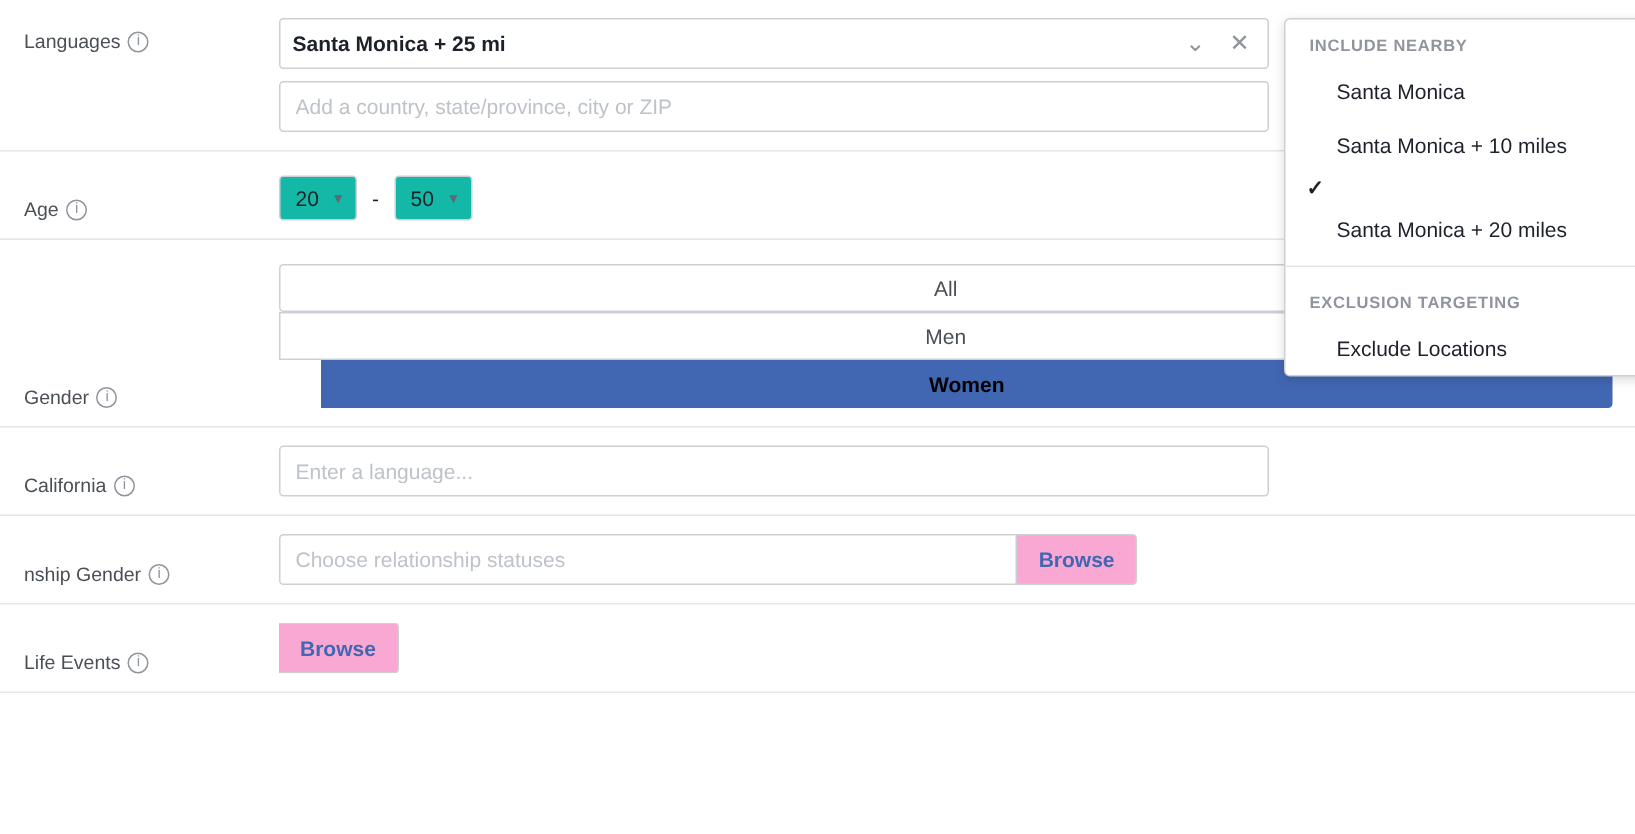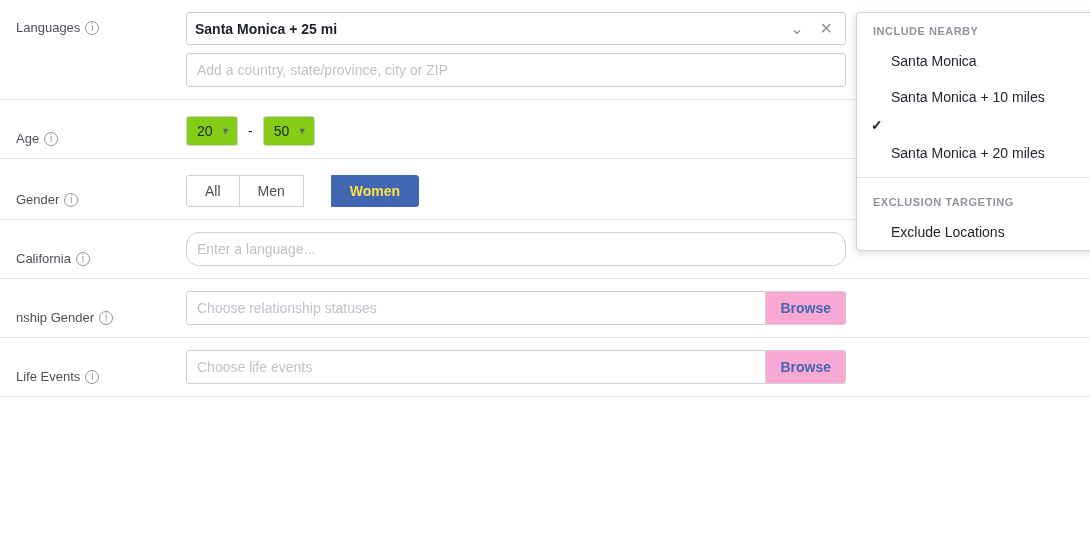--- a/index.html
+++ b/index.html
@@ -187,21 +187,21 @@
       gap: 10px;
       padding-top: 4px;
     }
 
     .age-select {
       border: 1px solid #ccd0d5;
       border-radius: 3px;
       padding: 6px 24px 6px 10px;
       font-size: 14px;
       color: #1d2129;
-      background: #84cc16;
+      background: #14b8a6;
       cursor: pointer;
       appearance: none;
       -webkit-appearance: none;
       position: relative;
     }
 
     .select-wrapper {
       position: relative;
       display: inline-flex;
       align-items: center;
@@ -219,20 +219,21 @@
     .age-separator {
       font-size: 14px;
       color: #1d2129;
     }
 
     
     .gender-buttons {
       display: flex;
       gap: 0;
       padding-top: 4px;
+      flex-direction: column;
     }
 
     .gender-btn {
       border: 1px solid #ccd0d5;
       background: #fff;
       padding: 7px 18px;
       font-size: 14px;
       color: #4b4f56;
       cursor: pointer;
       margin-right: -1px;
@@ -242,45 +243,45 @@
       border-radius: 3px 0 0 3px;
     }
 
     .gender-btn:last-child {
       border-radius: 0 3px 3px 0;
     }
 
     .gender-btn.active {
       background: #4267b2;
       border-color: #4267b2;
-      color: #fde047;
+      color: #000000;
       font-weight: 700;
       z-index: 1;
       margin-left: 28px;
     }
 
     
     .plain-input {
       width: 660px;
       border: 1px solid #ccd0d5;
-      border-radius: 13px;
+      border-radius: 3px;
       padding: 8px 10px;
       font-size: 14px;
       color: #bec3c9;
       outline: none;
       background: #fff;
     }
 
     .plain-input::placeholder {
       color: #bec3c9;
     }
 
     .input-with-browse {
       display: flex;
-      width: 660px;
+      width: 572px;
     }
 
     .input-with-browse .plain-input {
       flex: 1;
       width: auto;
       border-radius: 3px 0 0 3px;
     }
 
     .browse-btn {
       border: 1px solid #ccd0d5;
@@ -402,20 +403,19 @@
       </div>
     </div>
 
     <div class="form-row">
       <div class="form-label">
         <span>Life Events</span>
         <span class="info-icon">i</span>
       </div>
       <div class="form-content">
         <div class="input-with-browse">
-          <input class="plain-input" type="text" placeholder="Choose life events" style="">
           <button class="browse-btn">Browse</button>
         </div>
       </div>
     </div>
 
   </div>
 </div>
 
 </body></html>

